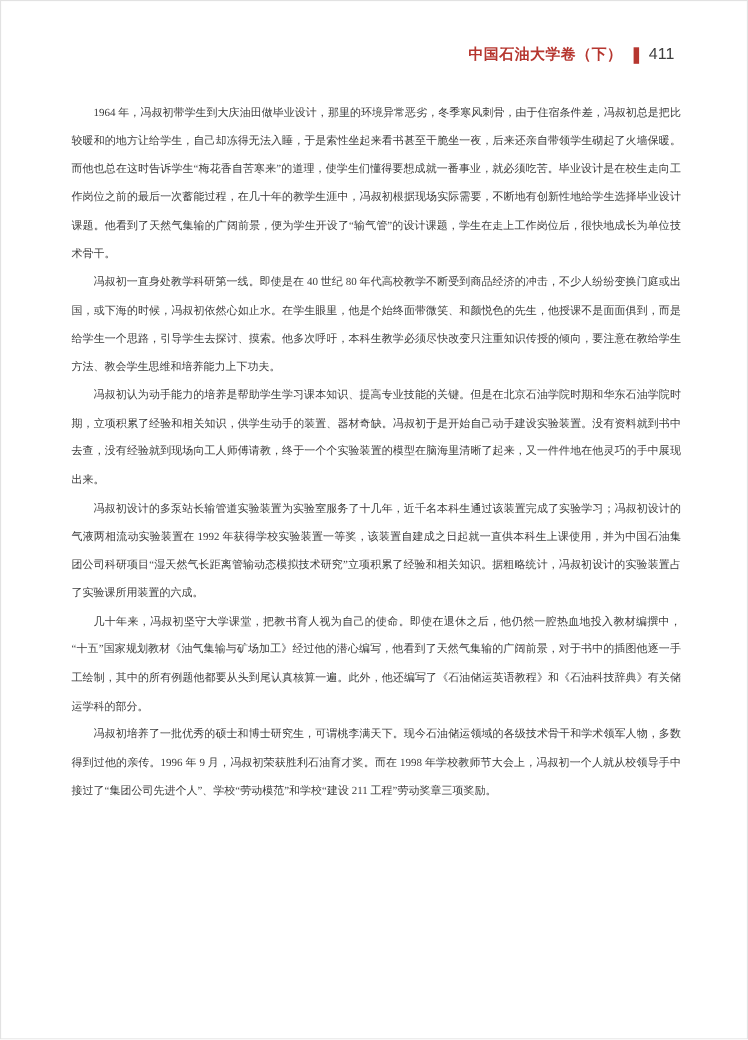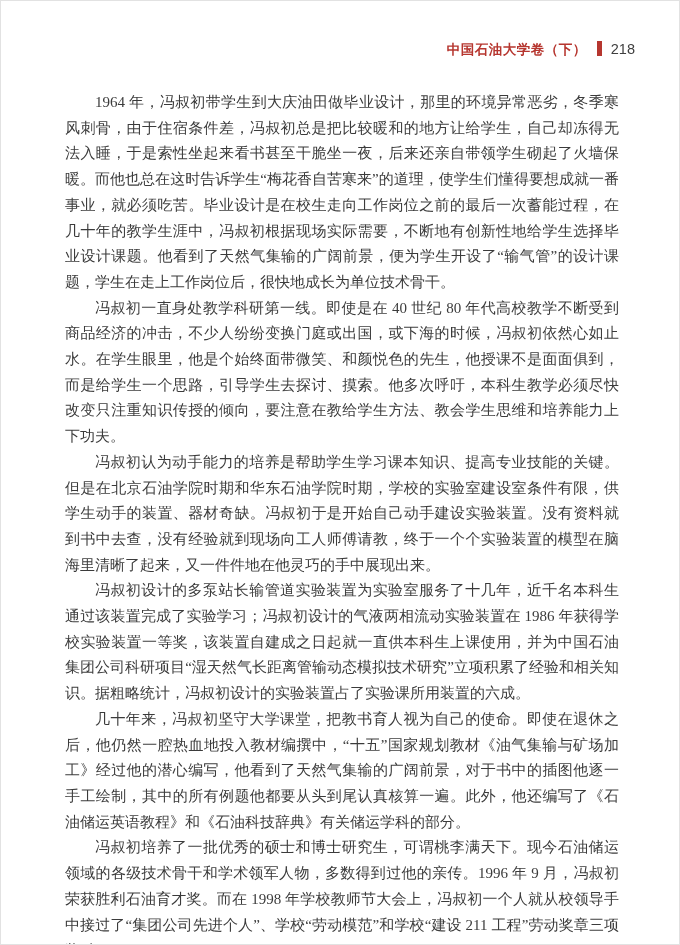--- a/index.html
+++ b/index.html
@@ -13,22 +13,23 @@
     height: 945px;
     box-sizing: border-box;
     background: #ffffff;
     border: 1px solid #e2e2e2;
     font-family: "Liberation Serif", "DejaVu Serif", serif;
     overflow: hidden;
   }
   .running-header {
     position: absolute;
     top: 40px;
-    right: 44px;
+    right: 66px;
     display: flex;
+    align-items: center;
     white-space: nowrap;
   }
   .running-header .volume-title {
     color: #b6362f;
     font-size: 13.5px;
     letter-spacing: 0.5px;
     font-weight: bold;
   }
   .running-header .header-bar {
     display: inline-block;
@@ -47,39 +48,39 @@
     top: 89px;
     left: 64px;
     width: 554px;
   }
   .article p {
     margin: 0;
     padding: 0;
     text-indent: 2em;
     text-align: justify;
     text-justify: inter-ideograph;
-    font-size: 15px;
+    font-size: 10px;
     line-height: 25.7px;
     color: #3b3b3b;
     word-break: break-all;
   }
 </style>
 </head>
 <body>
 
 <div class="page">
 
   <div class="running-header">
     <span class="volume-title">中国石油大学卷（下）</span>
     <span class="header-bar"></span>
-    <span class="page-number">218</span>
+    <span class="page-number">411</span>
   </div>
 
   <div class="article">
     <p>1964 年，冯叔初带学生到大庆油田做毕业设计，那里的环境异常恶劣，冬季寒风刺骨，由于住宿条件差，冯叔初总是把比较暖和的地方让给学生，自己却冻得无法入睡，于是索性坐起来看书甚至干脆坐一夜，后来还亲自带领学生砌起了火墙保暖。而他也总在这时告诉学生“梅花香自苦寒来”的道理，使学生们懂得要想成就一番事业，就必须吃苦。毕业设计是在校生走向工作岗位之前的最后一次蓄能过程，在几十年的教学生涯中，冯叔初根据现场实际需要，不断地有创新性地给学生选择毕业设计课题。他看到了天然气集输的广阔前景，便为学生开设了“输气管”的设计课题，学生在走上工作岗位后，很快地成长为单位技术骨干。</p>
     <p>冯叔初一直身处教学科研第一线。即使是在 40 世纪 80 年代高校教学不断受到商品经济的冲击，不少人纷纷变换门庭或出国，或下海的时候，冯叔初依然心如止水。在学生眼里，他是个始终面带微笑、和颜悦色的先生，他授课不是面面俱到，而是给学生一个思路，引导学生去探讨、摸索。他多次呼吁，本科生教学必须尽快改变只注重知识传授的倾向，要注意在教给学生方法、教会学生思维和培养能力上下功夫。</p>
-    <p>冯叔初认为动手能力的培养是帮助学生学习课本知识、提高专业技能的关键。但是在北京石油学院时期和华东石油学院时期，学校的实验室建设室条件有限，供学生动手的装置、器材奇缺。冯叔初于是开始自己动手建设实验装置。没有资料就到书中去查，没有经验就到现场向工人师傅请教，终于一个个实验装置的模型在脑海里清晰了起来，又一件件地在他灵巧的手中展现出来。</p>
-    <p>冯叔初设计的多泵站长输管道实验装置为实验室服务了十几年，近千名本科生通过该装置完成了实验学习；冯叔初设计的气液两相流动实验装置在 1986 年获得学校实验装置一等奖，该装置自建成之日起就一直供本科生上课使用，并为中国石油集团公司科研项目“湿天然气长距离管输动态模拟技术研究”立项积累了经验和相关知识。据粗略统计，冯叔初设计的实验装置占了实验课所用装置的六成。</p>
+    <p>冯叔初认为动手能力的培养是帮助学生学习课本知识、提高专业技能的关键。但是在北京石油学院时期和华东石油学院时期，立项积累了经验和相关知识，供学生动手的装置、器材奇缺。冯叔初于是开始自己动手建设实验装置。没有资料就到书中去查，没有经验就到现场向工人师傅请教，终于一个个实验装置的模型在脑海里清晰了起来，又一件件地在他灵巧的手中展现出来。</p>
+    <p>冯叔初设计的多泵站长输管道实验装置为实验室服务了十几年，近千名本科生通过该装置完成了实验学习；冯叔初设计的气液两相流动实验装置在 1992 年获得学校实验装置一等奖，该装置自建成之日起就一直供本科生上课使用，并为中国石油集团公司科研项目“湿天然气长距离管输动态模拟技术研究”立项积累了经验和相关知识。据粗略统计，冯叔初设计的实验装置占了实验课所用装置的六成。</p>
     <p>几十年来，冯叔初坚守大学课堂，把教书育人视为自己的使命。即使在退休之后，他仍然一腔热血地投入教材编撰中，“十五”国家规划教材《油气集输与矿场加工》经过他的潜心编写，他看到了天然气集输的广阔前景，对于书中的插图他逐一手工绘制，其中的所有例题他都要从头到尾认真核算一遍。此外，他还编写了《石油储运英语教程》和《石油科技辞典》有关储运学科的部分。</p>
     <p>冯叔初培养了一批优秀的硕士和博士研究生，可谓桃李满天下。现今石油储运领域的各级技术骨干和学术领军人物，多数得到过他的亲传。1996 年 9 月，冯叔初荣获胜利石油育才奖。而在 1998 年学校教师节大会上，冯叔初一个人就从校领导手中接过了“集团公司先进个人”、学校“劳动模范”和学校“建设 211 工程”劳动奖章三项奖励。</p>
   </div>
 
 </div>
 
 </body></html>

